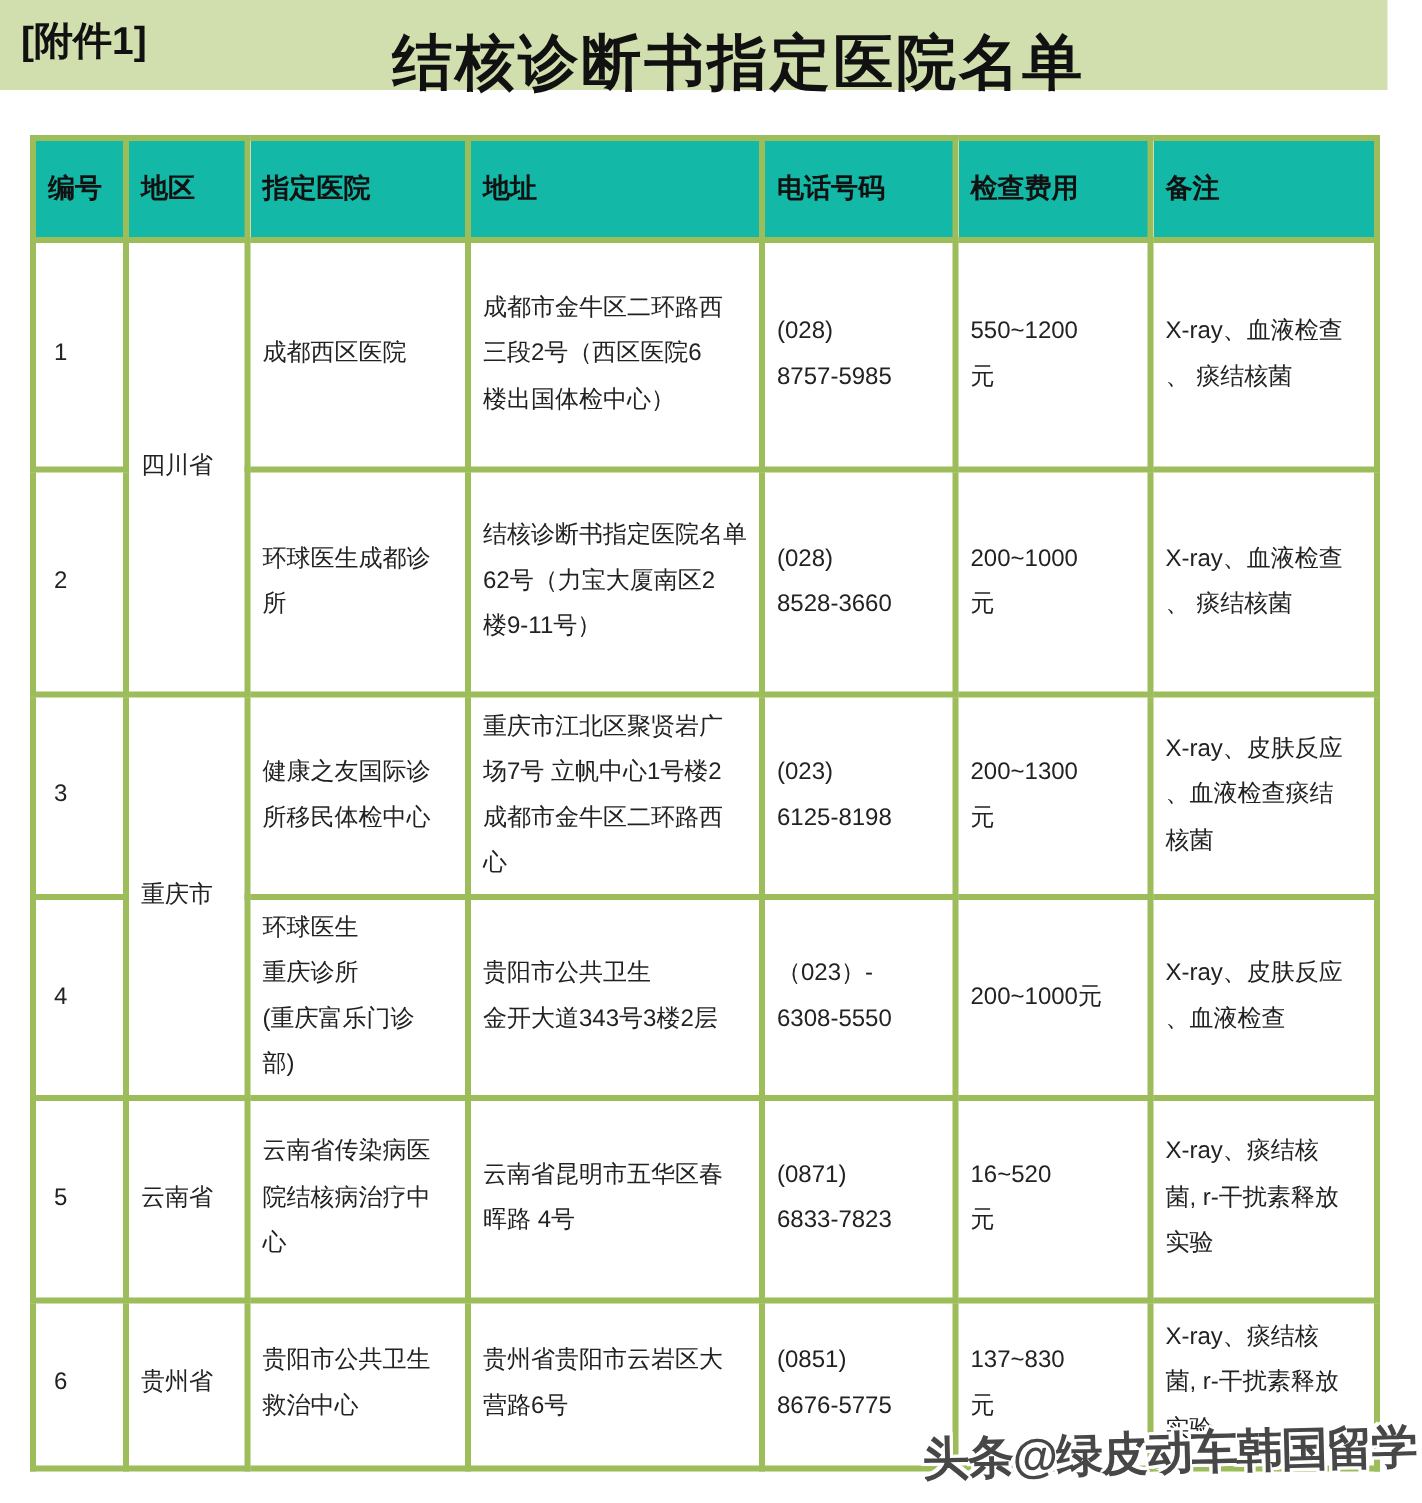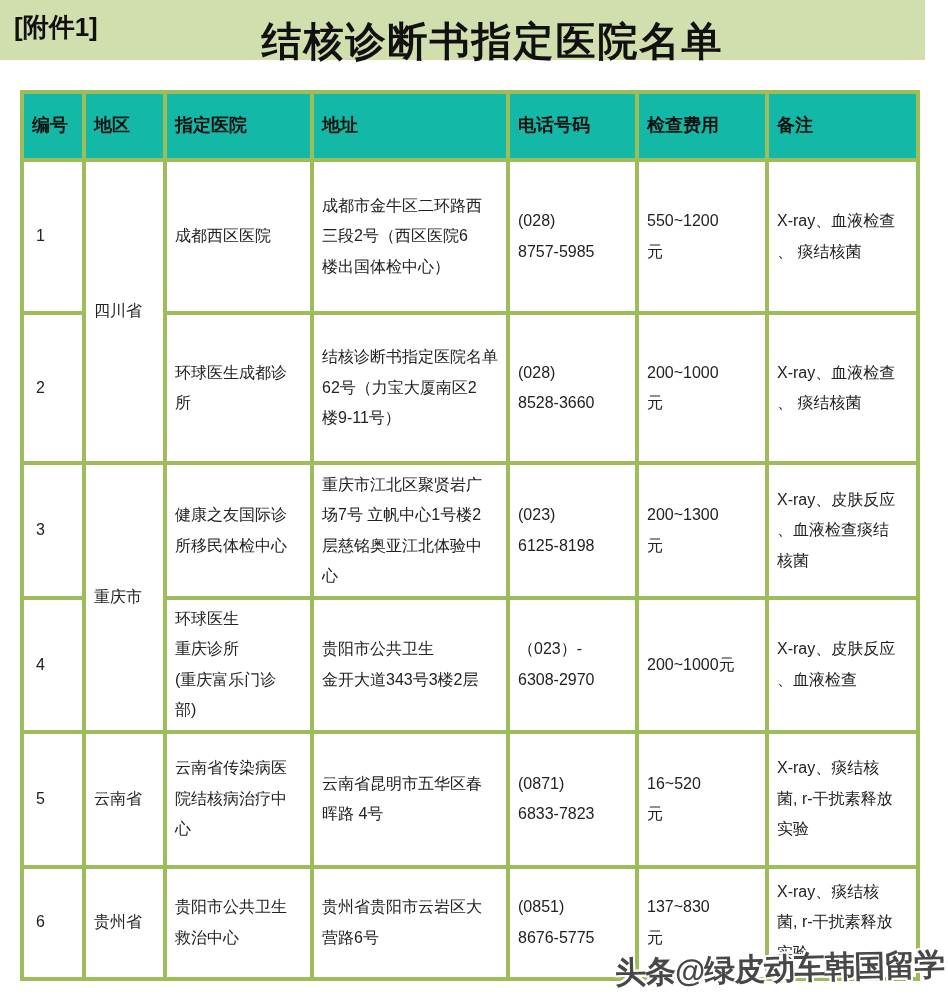--- a/index.html
+++ b/index.html
@@ -166,40 +166,40 @@
         <td>X-ray、血液检查
 、 痰结核菌</td>
       </tr>
       <tr class="h-r3">
         <td class="cell-no">3</td>
         <td rowspan="2">重庆市</td>
         <td>健康之友国际诊
 所移民体检中心</td>
         <td>重庆市江北区聚贤岩广
 场7号 立帆中心1号楼2
-层慈铭奥亚江北体验中
+成都市金牛区二环路西
 心</td>
         <td>(023)
 6125-8198</td>
         <td>200~1300
 元</td>
         <td>X-ray、皮肤反应
 、血液检查痰结
 核菌</td>
       </tr>
       <tr class="h-r4">
         <td class="cell-no">4</td>
         <td>环球医生
 重庆诊所
 (重庆富乐门诊
 部)</td>
         <td>贵阳市公共卫生
 金开大道343号3楼2层</td>
         <td>（023）-
-6308-2970</td>
+6308-5550</td>
         <td>200~1000元</td>
         <td>X-ray、皮肤反应
 、血液检查</td>
       </tr>
       <tr class="h-r5">
         <td class="cell-no">5</td>
         <td>云南省</td>
         <td>云南省传染病医
 院结核病治疗中
 心</td>

